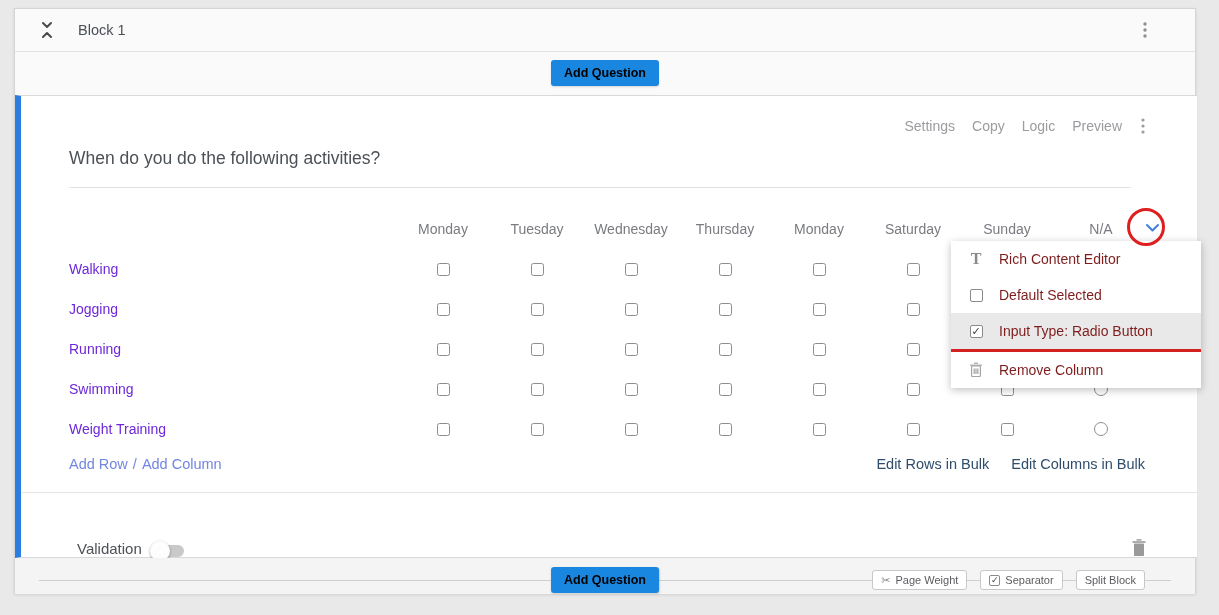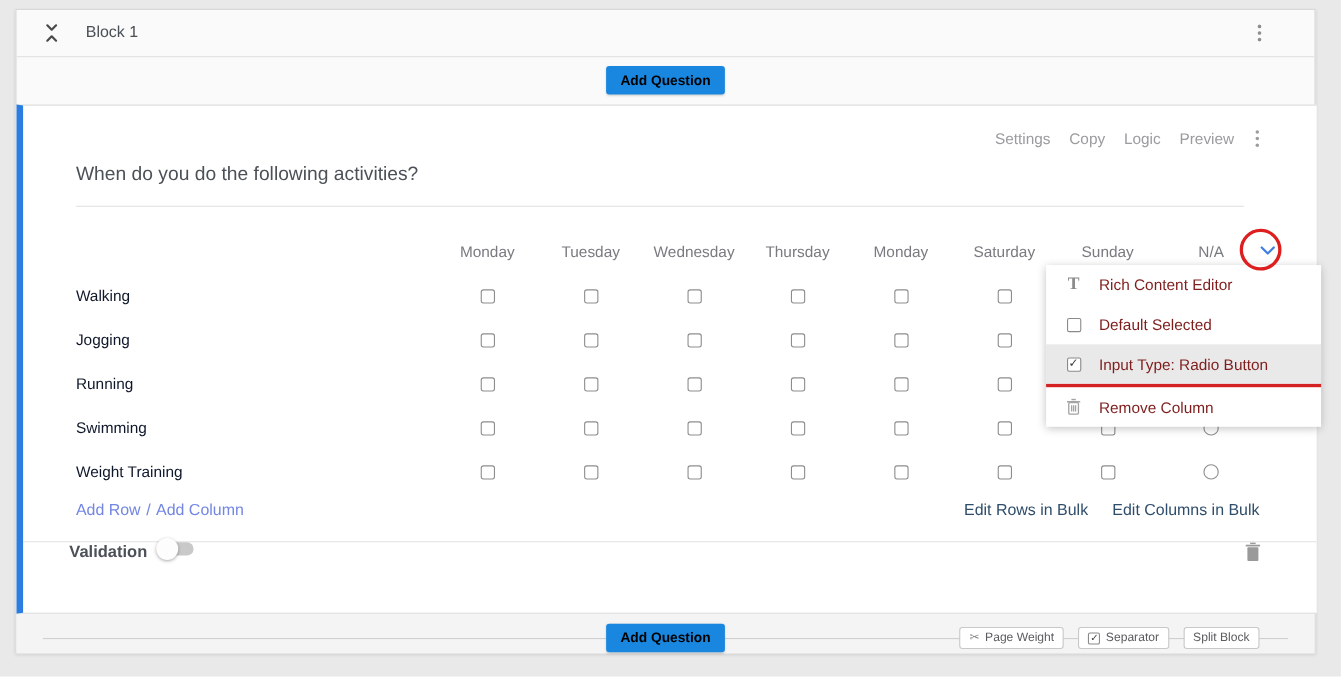--- a/index.html
+++ b/index.html
@@ -41,35 +41,35 @@
   .q-toolbar{position:absolute;top:22px;right:52px;display:flex;align-items:center;gap:17px;}
   .tb-item{font-size:14px;color:#9b9ba0;cursor:pointer;}
   .q-toolbar .kebab2{line-height:0;cursor:pointer;margin-left:2px;}
 
   .q-title{position:absolute;left:48px;top:52px;font-size:17.5px;color:#4c5157;cursor:text;}
   .q-title-underline{position:absolute;left:48px;top:91px;width:1062px;height:1px;background:#e1e1e1;}
 
   
   .matrix{position:absolute;left:48px;top:113px;width:1079px;}
   .m-row{display:flex;height:40px;align-items:center;}
-  .m-label{width:327px;flex:none;font-size:14px;color:#0f172a;}
+  .m-label{width:327px;flex:none;font-size:14px;color:#6d28d9;}
   .m-cell{width:94px;flex:none;display:flex;align-items:center;justify-content:center;font-size:14px;color:#797b81;}
   .cb{width:13px;height:13px;border:1.5px solid #8d8d8d;border-radius:2.5px;background:#fff;box-sizing:border-box;cursor:pointer;}
   .radio{width:14px;height:14px;border:1.5px solid #8d8d8d;border-radius:50%;background:#fff;box-sizing:border-box;cursor:pointer;}
 
   .col-chevron{position:absolute;left:1124px;top:127px;cursor:pointer;line-height:0;}
 
   .add-links{position:absolute;left:48px;top:360px;font-size:14.5px;display:flex;gap:5px;}
   .add-links a{color:#7286e2;cursor:pointer;text-decoration:none;}
   .add-links .sep{color:#7286e2;}
   .bulk-links{position:absolute;right:52px;top:360px;font-size:14.5px;display:flex;gap:22px;}
   .bulk-links a{color:#2e4d6b;cursor:pointer;text-decoration:none;}
 
   .card-divider{position:absolute;left:0;top:396px;right:0;height:1px;background:#e4e4e4;}
-  .validation-row{position:absolute;left:42px;right:50px;top:397px;height:64px;display:flex;align-items:flex-start;font-weight:bold;}
+  .validation-row{position:absolute;left:56px;right:50px;top:397px;height:64px;display:flex;align-items:flex-end;}
   .validation-label{font-size:15px;color:#4c5157;margin-right:12px;}
   .toggle{position:relative;display:inline-block;width:30px;height:12px;background:#c9c9c9;border-radius:6px;cursor:pointer;}
   .toggle .knob{position:absolute;left:-4px;top:-4px;width:20px;height:20px;border-radius:50%;background:#fdfdfd;box-shadow:0 1px 3px rgba(0,0,0,.35);}
   .trash-right{margin-left:auto;line-height:0;cursor:pointer;}
 
   
   .block-footer{position:absolute;left:0;top:549px;right:0;height:36px;background:#f4f4f4;}
   .footer-line{position:absolute;left:24px;right:24px;top:22px;height:1px;background:#cfcfcf;}
   .block-footer .btn-primary{position:absolute;left:50%;transform:translateX(-50%);top:9px;}
   .footer-buttons{position:absolute;right:50px;top:12px;display:flex;gap:13px;}

